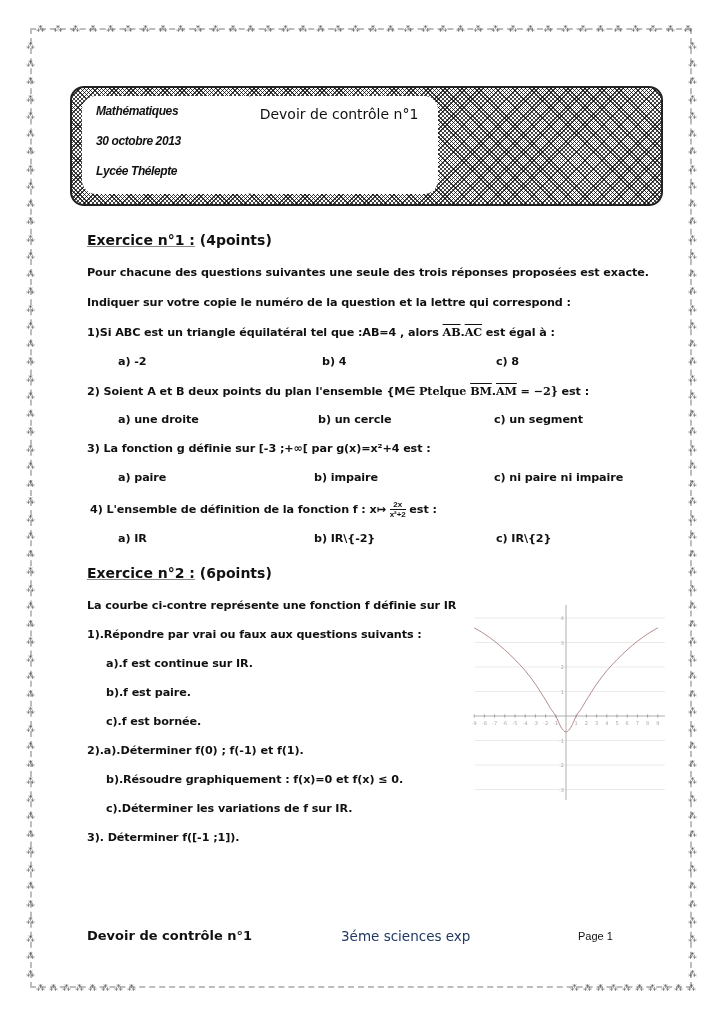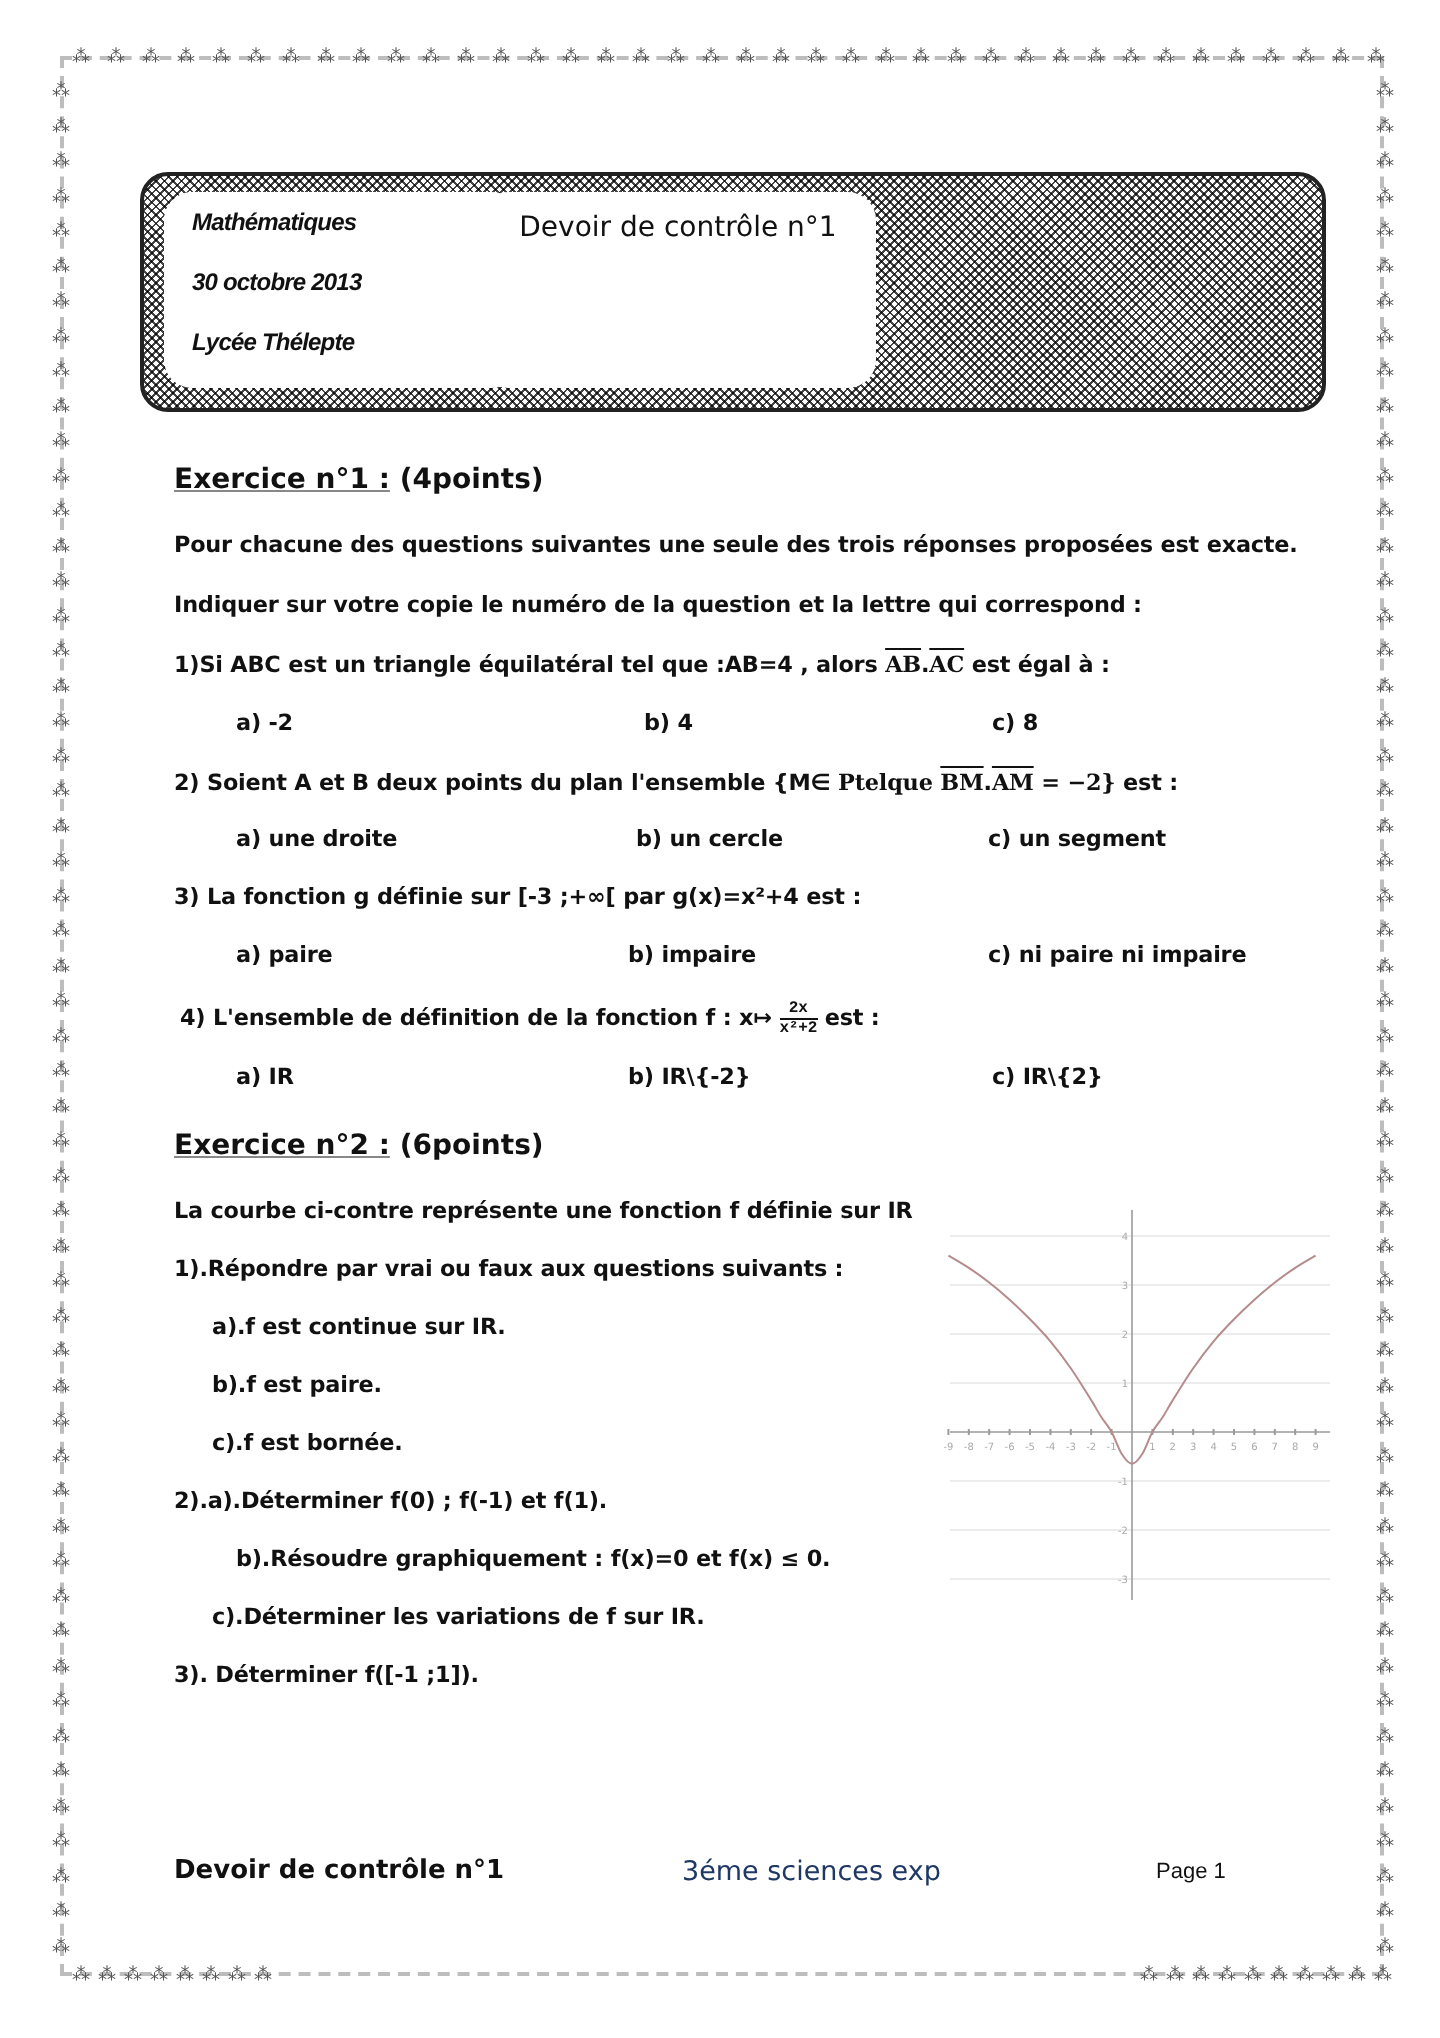--- a/index.html
+++ b/index.html
@@ -24,21 +24,21 @@
              font-style:italic; font-weight:bold; font-size:12px; letter-spacing:-0.4px; }
   .hb-title { position:absolute; left:0; right:0; top:10px; text-align:center;
               font-family:"DejaVu Sans", sans-serif; font-size:14px; }
   .text { position:absolute; font-size:11.2px; font-weight:bold; white-space:nowrap;
           font-family:"DejaVu Sans", sans-serif; letter-spacing:-0.1px; }
   .ex-title { position:absolute; font-size:14px; font-weight:bold; white-space:nowrap; }
   .ex-title .u { text-decoration:underline; text-decoration-color:#888; }
   .serif { font-family:"DejaVu Serif", serif; font-weight:bold;margin-top:28px; }
   .vec { text-decoration:overline; font-family:"DejaVu Serif", serif; }
   .frac { display:inline-block; vertical-align:middle; text-align:center; font-size:8px;
-          font-family:Liberation Mono, monospace; line-height:9px; }
+          font-family:Liberation Sans, sans-serif; line-height:9px; }
   .frac .num { display:block; border-bottom:1px solid #111; padding:0 1px; }
   .frac .den { display:block; }
   .footer { position:absolute; top:928px; font-weight:bold; white-space:nowrap; }
   svg text { font-family:"DejaVu Sans", sans-serif; }
 </style>
 </head>
 <body>
 
 <div class="page-border"></div>
 <div id="ornaments">
@@ -255,21 +255,21 @@
 <div class="ex-title" style="left:87px;top:565px">
   <span class="u">Exercice n°2 :</span>
   <span>(6points)</span>
 </div>
 <div class="text" style="left:87px;top:599px">La courbe ci-contre représente une fonction f définie sur IR</div>
 <div class="text" style="left:87px;top:628px">1).Répondre par  vrai ou faux aux questions suivants :</div>
 <div class="text" style="left:106px;top:657px">a).f est continue sur IR.</div>
 <div class="text" style="left:106px;top:686px">b).f est paire.</div>
 <div class="text" style="left:106px;top:715px">c).f est bornée.</div>
 <div class="text" style="left:87px;top:744px">2).a).Déterminer f(0) ; f(-1) et f(1).</div>
-<div class="text" style="left:118px;top:773px">b).Résoudre graphiquement : f(x)=0 et f(x) ≤ 0.</div>
+<div class="text" style="left:106px;top:773px">b).Résoudre graphiquement : f(x)=0 et f(x) ≤ 0.</div>
 <div class="text" style="left:106px;top:802px">c).Déterminer les variations de f sur IR.</div>
 <div class="text" style="left:87px;top:831px">3). Déterminer f([-1 ;1]).</div>
 
 <svg id="graph" style="position:absolute;left:470px;top:605px" width="200" height="205">
   <g id="grid-layer">
       <line x1="5" x2="195" y1="184.5" y2="184.5" stroke="#e6e6e6" stroke-width="0.8"></line>
       <line x1="5" x2="195" y1="160" y2="160" stroke="#e6e6e6" stroke-width="0.8"></line>
       <line x1="5" x2="195" y1="135.5" y2="135.5" stroke="#e6e6e6" stroke-width="0.8"></line>
       <line x1="5" x2="195" y1="86.5" y2="86.5" stroke="#e6e6e6" stroke-width="0.8"></line>
       <line x1="5" x2="195" y1="62" y2="62" stroke="#e6e6e6" stroke-width="0.8"></line>

